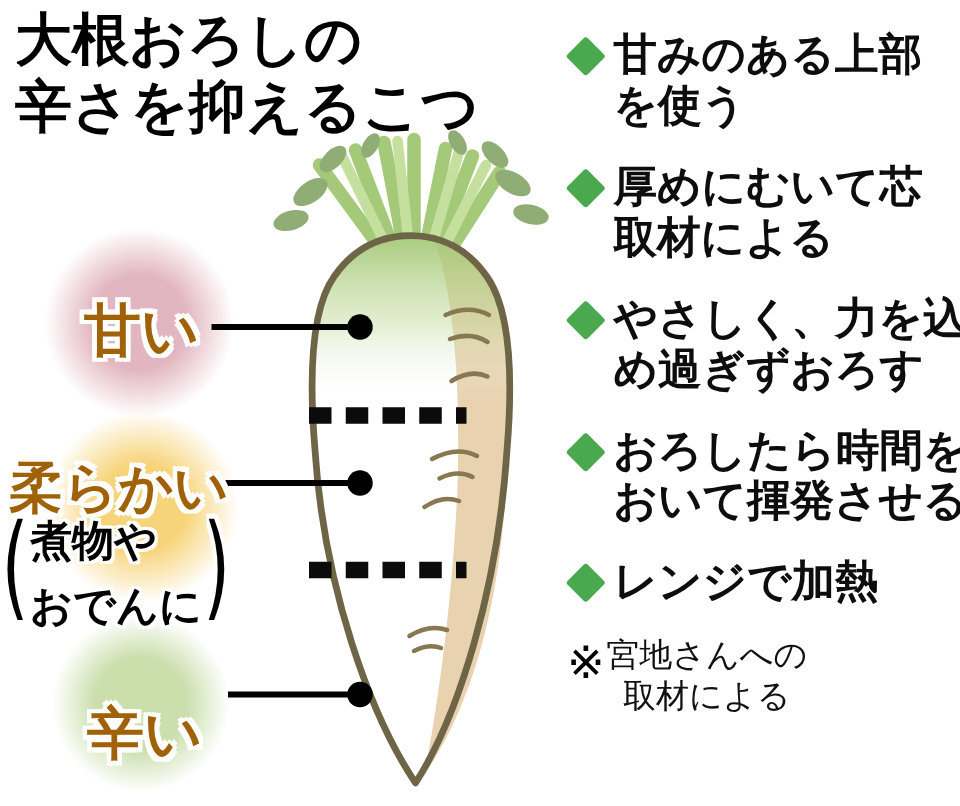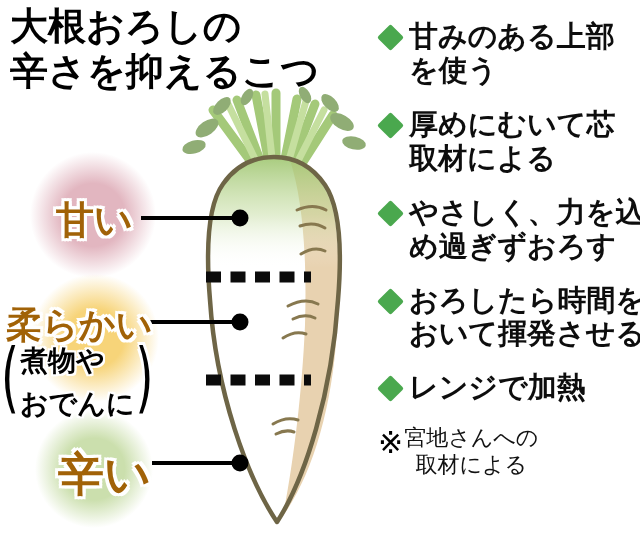--- a/index.html
+++ b/index.html
@@ -29,21 +29,21 @@
     background:radial-gradient(closest-side,#cbdfad 0%,#cbdfad 52%,rgba(203,223,173,0) 100%);}
 
   
   .zone-label{
     position:absolute;z-index:2;font-weight:bold;color:#a16207;white-space:nowrap;
     text-shadow:-3px -3px 0 #fff,3px -3px 0 #fff,-3px 3px 0 #fff,3px 3px 0 #fff,
                 -3px 0 0 #fff,3px 0 0 #fff,0 -3px 0 #fff,0 3px 0 #fff;
   }
   .lbl-sweet{left:56px;top:195px;font-size:38px;}
   .lbl-soft{left:6px;top:301px;font-size:36px;}
-  .lbl-spicy{left:58px;top:444px;font-size:46px;}
+  .lbl-spicy{left:58px;top:464px;font-size:38px;}
 
   .paren-note{
     position:absolute;left:0px;top:334px;z-index:2;
     display:flex;align-items:center;
     font-size:28px;font-weight:bold;line-height:1.18;color:#000;
     text-shadow:-2px -2px 0 #fff,2px -2px 0 #fff,-2px 2px 0 #fff,2px 2px 0 #fff,
                 -2px 0 0 #fff,2px 0 0 #fff,0 -2px 0 #fff,0 2px 0 #fff;
   }
   .paren-note .paren{
     font-size:46px;font-weight:normal;transform:scaleY(1.65);

